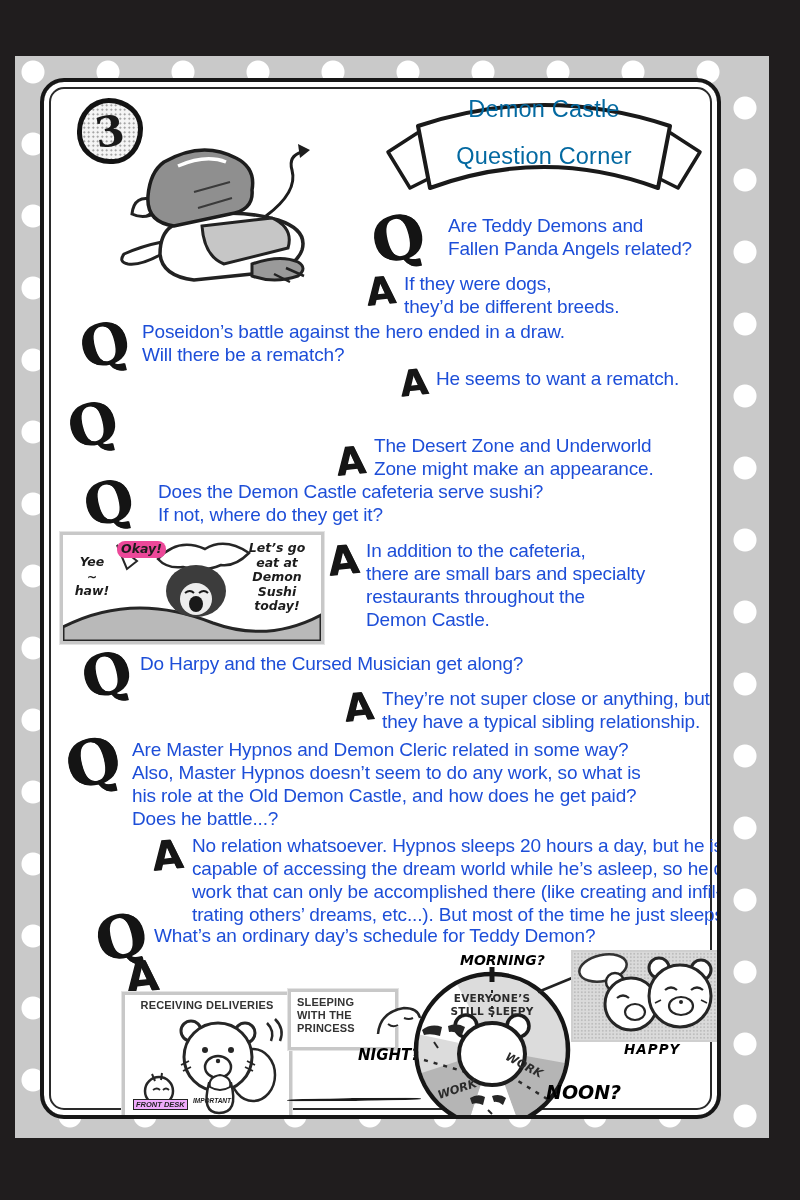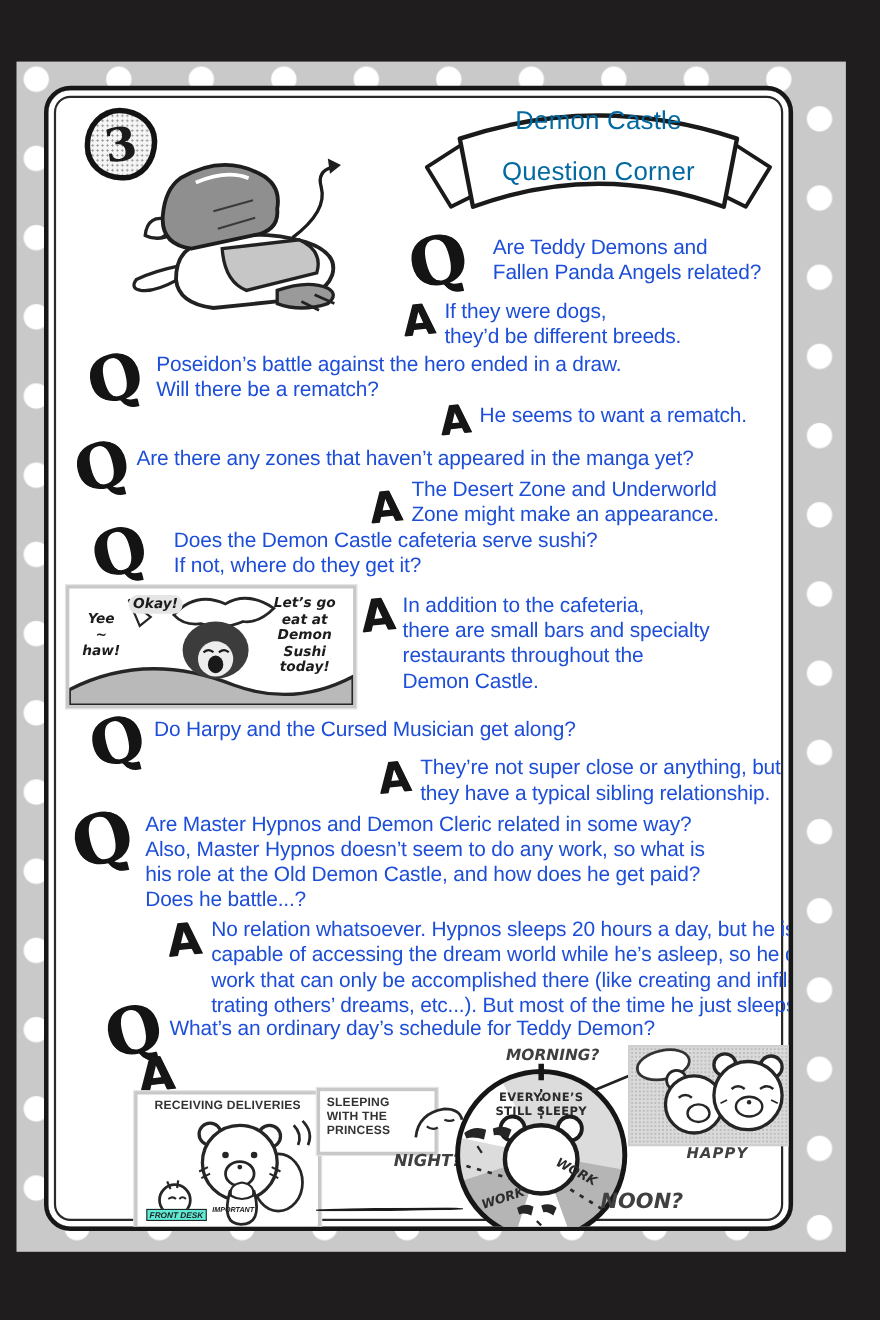--- a/index.html
+++ b/index.html
@@ -24,30 +24,30 @@
   .badge{position:absolute;left:33px;top:16px;width:56px;height:56px;border:5px solid #131313;
          border-radius:50% 54% 47% 52%/52% 47% 55% 48%;
          background-color:#f5f5f5;
          background-image:radial-gradient(#8f8f8f 0.8px,rgba(0,0,0,0) 1.1px);background-size:4.5px 4.5px;
          display:flex;align-items:center;justify-content:center;}
   .badge span{font-family:"DejaVu Serif",serif;font-weight:900;font-size:42px;color:#1a1a1a;transform:rotate(-8deg);}
   .bannerText{position:absolute;width:320px;text-align:center;font-size:23.5px;color:#0369a1;letter-spacing:0.2px;}
   .panelbox{position:absolute;background:#fff;border:3px solid #c8c8c8;box-shadow:0 0 0 1px #e4e4e4;}
   .paneltitle{font-size:11px;font-weight:600;letter-spacing:0.2px;color:#333;}
   .comiclabel{position:absolute;font-family:"DejaVu Sans",sans-serif;font-weight:700;font-style:italic;
-              color:#404040;white-space:nowrap;}
+              color:#000000;white-space:nowrap;}
   .bubble{position:absolute;font-family:"DejaVu Sans",sans-serif;font-weight:700;font-style:italic;
           font-size:12.5px;line-height:14.5px;color:#1c1c1c;text-align:center;white-space:nowrap;}
   .halftone{background-color:#dadada;
             background-image:radial-gradient(#bdbdbd 0.7px,rgba(0,0,0,0) 1px);background-size:3.5px 3.5px;}
   .wheelText{position:absolute;font-family:"DejaVu Sans",sans-serif;font-weight:700;color:#2b2b2b;
              text-align:center;white-space:nowrap;}
   .brushline{position:absolute;height:0;border-top:3.5px solid #1b1b1b;border-radius:40%;transform:rotate(-0.6deg);}
   .tinysign{position:absolute;font-size:7.5px;font-weight:700;font-style:italic;color:#222;
-            background:#5eead4;border:1.5px solid #222;padding:0 2px;white-space:nowrap;}
+            background:#f0abfc;border:1.5px solid #222;padding:0 2px;white-space:nowrap;}
 </style>
 </head>
 <body>
 
 <div id="stage">
   <div class="dots"></div>
 
   <div class="page">
 
     <div class="badge">
@@ -94,23 +94,20 @@
     <div class="qtext" style="left:98px;top:238px">
       <span>Poseidon’s battle against the hero ended in a draw.</span><br>
       <span>Will there be a rematch?</span>
     </div>
     <div class="glyphA" style="left:356px;top:283px;font-size:36px">A</div>
     <div class="qtext" style="left:392px;top:285px">
       <span>He seems to want a rematch.</span>
     </div>
 
     <div class="glyphQ" style="left:24px;top:314px;font-size:56px">Q</div>
-    <div class="qtext" style="left:80px;top:324px">
-      <span>Are there any zones that haven’t appeared in the manga yet?</span>
-    </div>
     <div class="glyphA" style="left:292px;top:360px;font-size:38px">A</div>
     <div class="qtext" style="left:330px;top:352px">
       <span>The Desert Zone and Underworld</span><br>
       <span>Zone might make an appearance.</span>
     </div>
 
     <div class="glyphQ" style="left:40px;top:392px;font-size:56px">Q</div>
     <div class="qtext" style="left:114px;top:398px">
       <span>Does the Demon Castle cafeteria serve sushi?</span><br>
       <span>If not, where do they get it?</span>
@@ -124,21 +121,21 @@
         <ellipse cx="133" cy="56" rx="30" ry="26" fill="#3c3c3c"></ellipse>
         <circle cx="133" cy="64" r="16" fill="#ededed"></circle>
         <ellipse cx="133" cy="69" rx="7" ry="8" fill="#191919"></ellipse>
         <path d="M122 58 q5 -4 9 0 M136 58 q5 -4 9 0" stroke="#191919" stroke-width="2" fill="none"></path>
       </svg>
       <div class="bubble" style="left:6px;top:20px;width:46px;">
         <div>Yee</div>
         <div>~</div>
         <div>haw!</div>
       </div>
-      <div class="bubble" style="left:54px;top:6px;background:#e5e5e5;padding:1px 4px;border-radius:8px;">
+      <div class="bubble" style="left:54px;top:6px;background:#ec4899;padding:1px 4px;border-radius:8px;">
         <div>Okay!</div>
       </div>
       <div class="bubble" style="left:176px;top:6px;width:76px;">
         <div>Let’s go</div>
         <div>eat at</div>
         <div>Demon</div>
         <div>Sushi</div>
         <div>today!</div>
       </div>
     </div>

